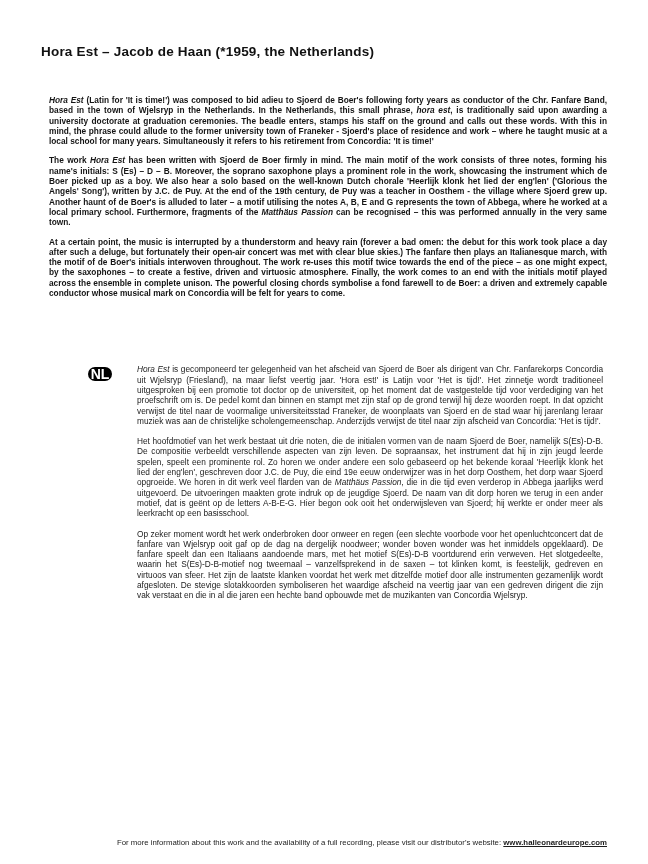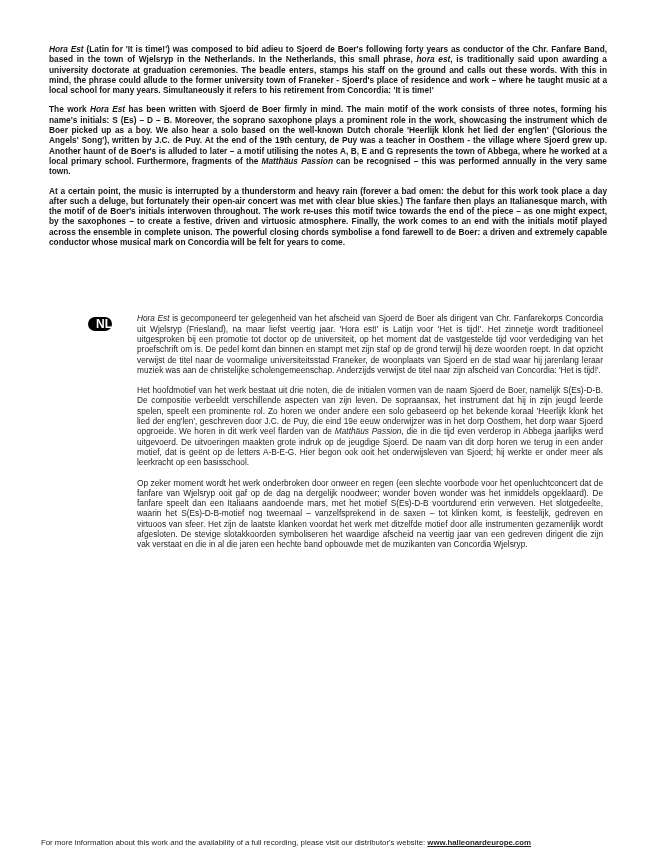--- a/index.html
+++ b/index.html
@@ -38,59 +38,60 @@
   .nl-badge-col {
     flex: 0 0 auto;
     margin-left: 47px;
     margin-right: 25px;
     padding-top: 1px;
   }
   .nl-badge {
     display: inline-block;
     background: #000000;
     color: #ffffff;
-    font-size: 12px;
+    font-size: 14px;
     font-weight: 700;
     width: 24px;
     height: 14px;
     line-height: 14px;
-    text-align: right;
+    text-align: center;
     border-radius: 7px;
   }
   .dutch-text-col { flex: 1 1 auto; }
   .dutch-text-col p {
     font-size: 8.3px;
     font-weight: 400;
     line-height: 10.3px;
     text-align: justify;
     margin: 0 4px 10px 0;
     color: #222222;
   }
   .footer {
     position: absolute;
     left: 41px;
     right: 41px;
     bottom: 14px;
     font-size: 7.8px;
     line-height: 14px;
     color: #1c1c1c;
   }
-  .footer .footer-line { white-space: nowrap; overflow: hidden; }
+  .footer .footer-line { white-space: nowrap; overflow: hidden; text-align: right; }
   .footer a {
     color: #1c1c1c;
     font-weight: 700;
     text-decoration: underline;
     cursor: pointer;
   }
 </style>
 </head>
 <body>
 
 <div class="page">
 
+  <h1 class="doc-title">Hora Est – Jacob de Haan (*1959, the Netherlands)</h1>
 
   <div class="english-section">
     <p><span style="font-style: italic;">Hora Est</span><span> (Latin for 'It is time!') was composed to bid adieu to Sjoerd de Boer's following forty years as conductor of the Chr. Fanfare Band, based in the town of Wjelsryp in the Netherlands. In the Netherlands, this small phrase, </span><span style="font-style: italic;">hora est</span><span>, is traditionally said upon awarding a university doctorate at graduation ceremonies. The beadle enters, stamps his staff on the ground and calls out these words. With this in mind, the phrase could allude to the former university town of Franeker - Sjoerd's place of residence and work – where he taught music at a local school for many years. Simultaneously it refers to his retirement from Concordia: 'It is time!'</span></p>
     <p><span>The work </span><span style="font-style: italic;">Hora Est</span><span> has been written with Sjoerd de Boer firmly in mind. The main motif of the work consists of three notes, forming his name's initials: S (Es) – D – B. Moreover, the soprano saxophone plays a prominent role in the work, showcasing the instrument which de Boer picked up as a boy. We also hear a solo based on the well-known Dutch chorale 'Heerlijk klonk het lied der eng'len' ('Glorious the Angels' Song'), written by J.C. de Puy. At the end of the 19th century, de Puy was a teacher in Oosthem - the village where Sjoerd grew up. Another haunt of de Boer's is alluded to later – a motif utilising the notes A, B, E and G represents the town of Abbega, where he worked at a local primary school. Furthermore, fragments of the </span><span style="font-style: italic;">Matthäus Passion</span><span> can be recognised – this was performed annually in the very same town.</span></p>
     <p><span>At a certain point, the music is interrupted by a thunderstorm and heavy rain (forever a bad omen: the debut for this work took place a day after such a deluge, but fortunately their open-air concert was met with clear blue skies.) The fanfare then plays an Italianesque march, with the motif of de Boer's initials interwoven throughout. The work re-uses this motif twice towards the end of the piece – as one might expect, by the saxophones – to create a festive, driven and virtuosic atmosphere. Finally, the work comes to an end with the initials motif played across the ensemble in complete unison. The powerful closing chords symbolise a fond farewell to de Boer: a driven and extremely capable conductor whose musical mark on Concordia will be felt for years to come.</span></p>
   </div>
 
   <div class="dutch-section">
     <div class="nl-badge-col">
       <span class="nl-badge">NL</span>

